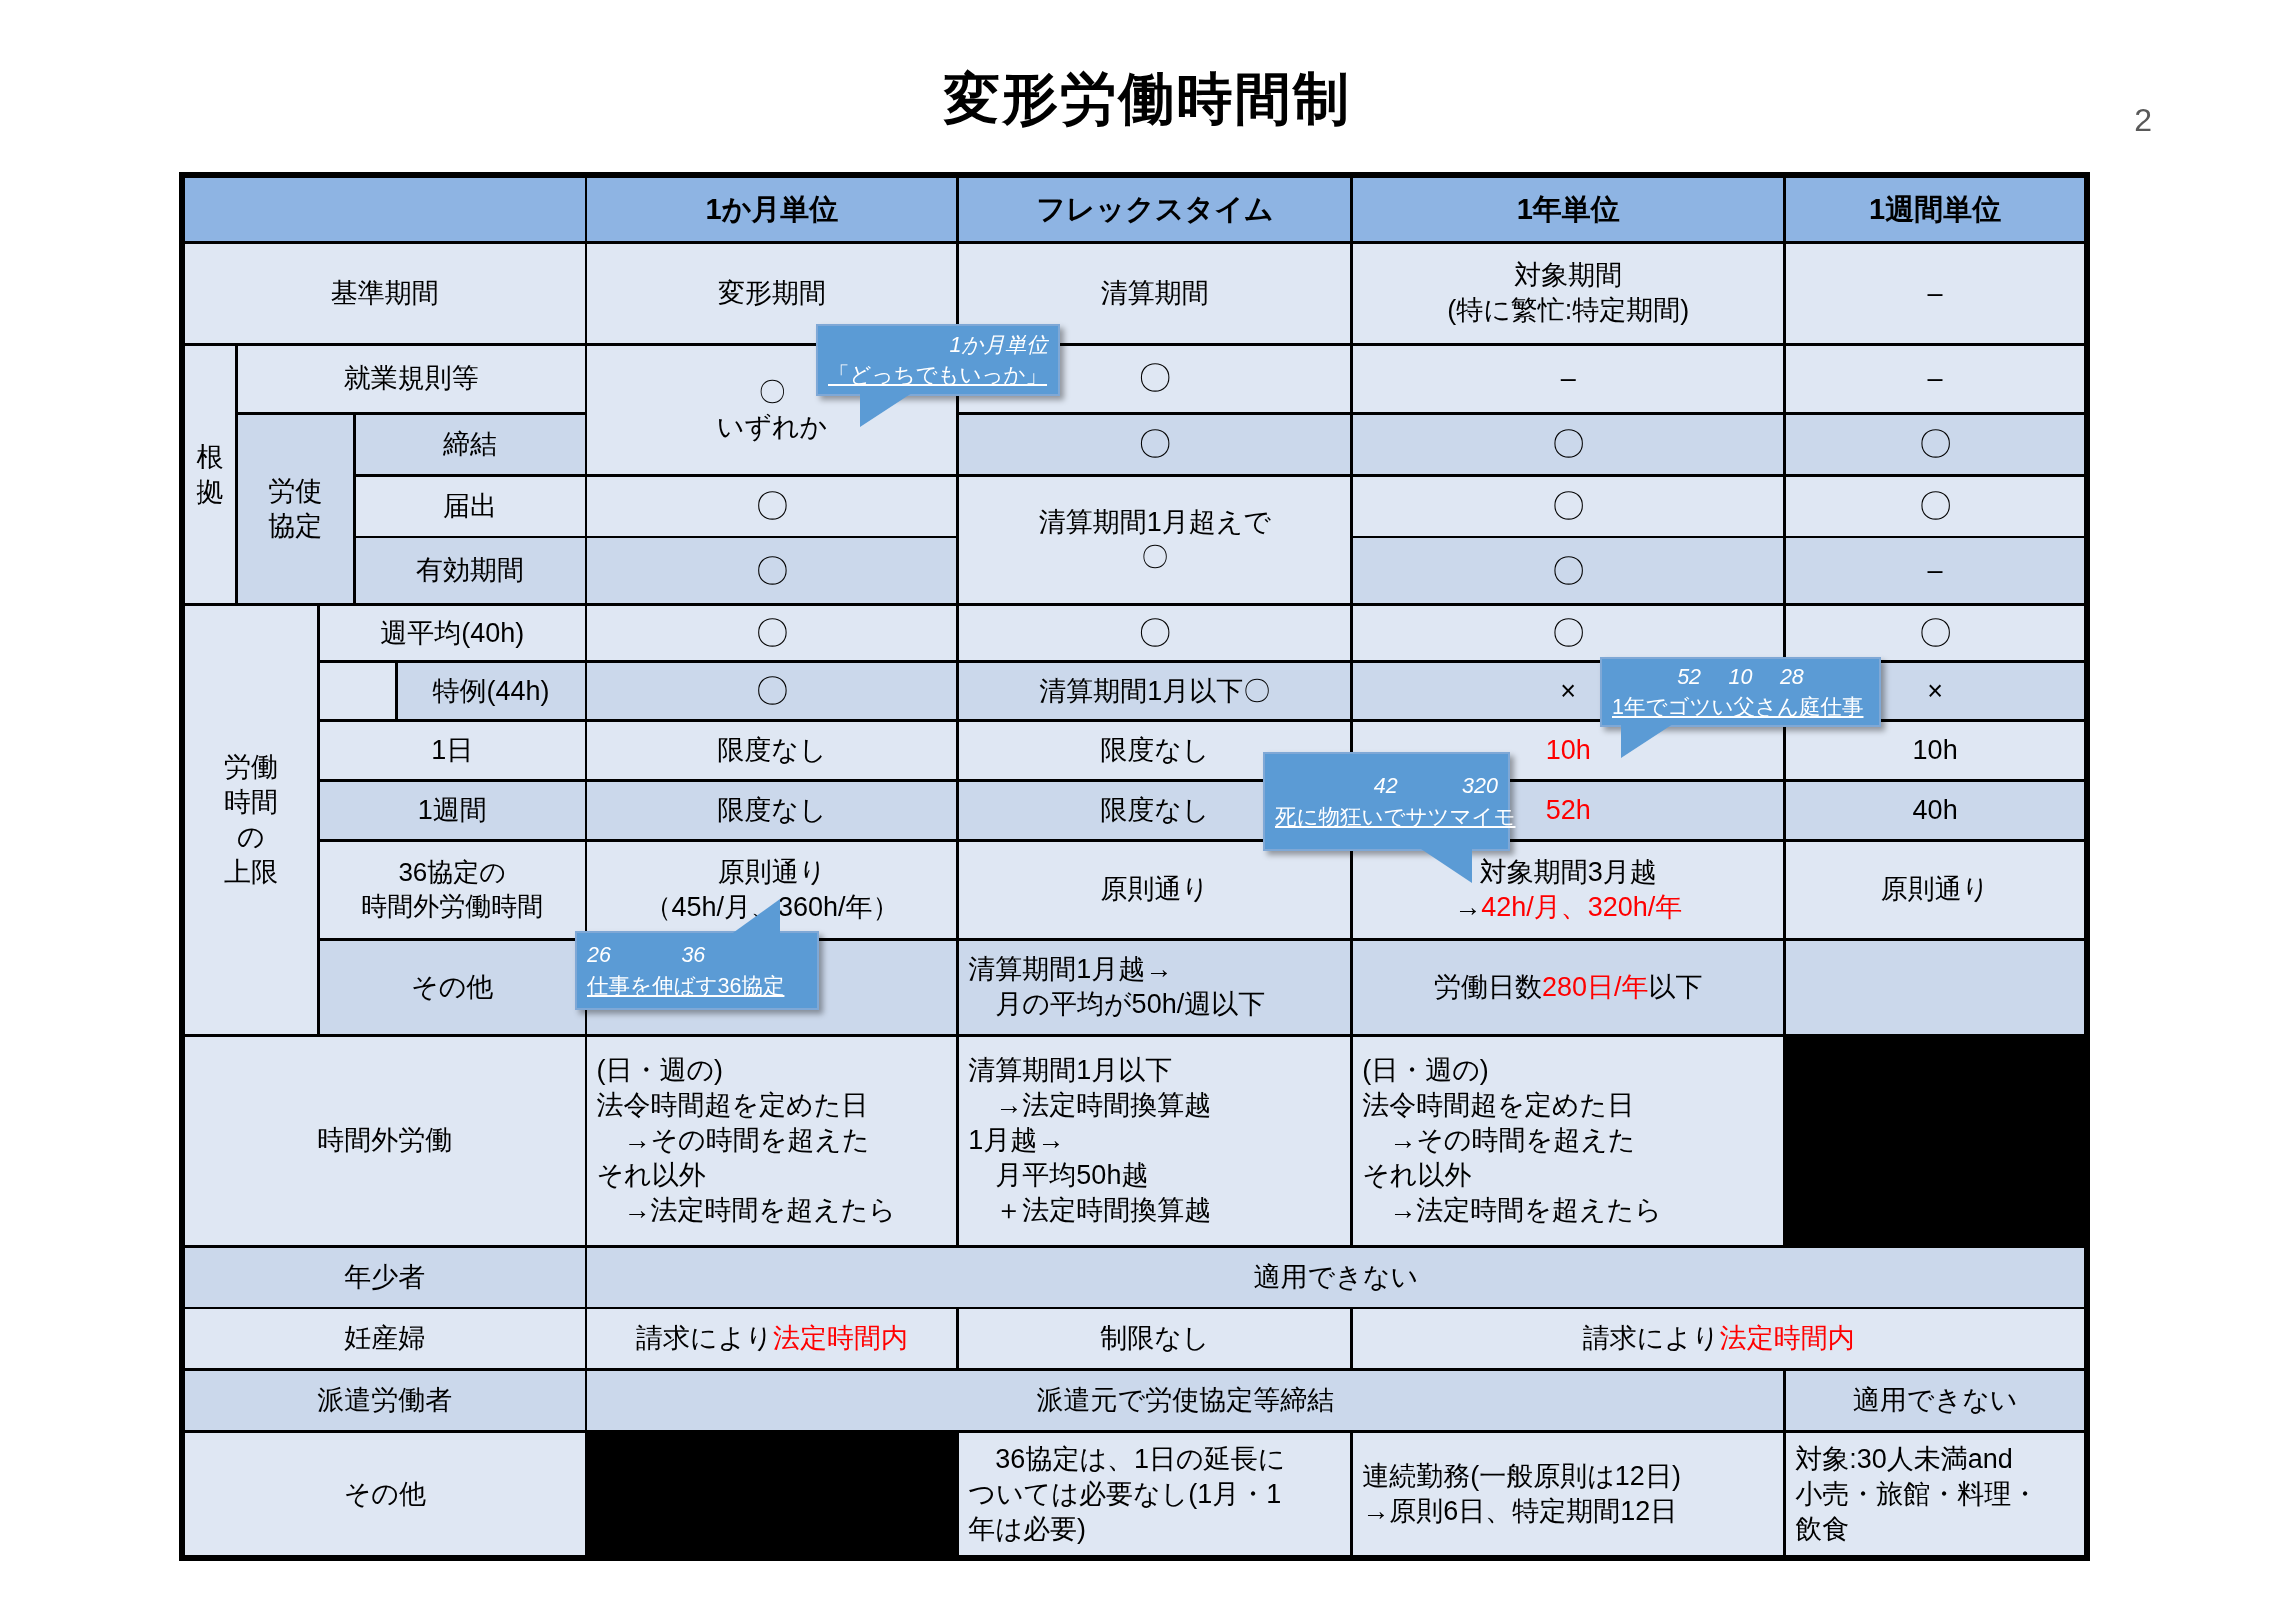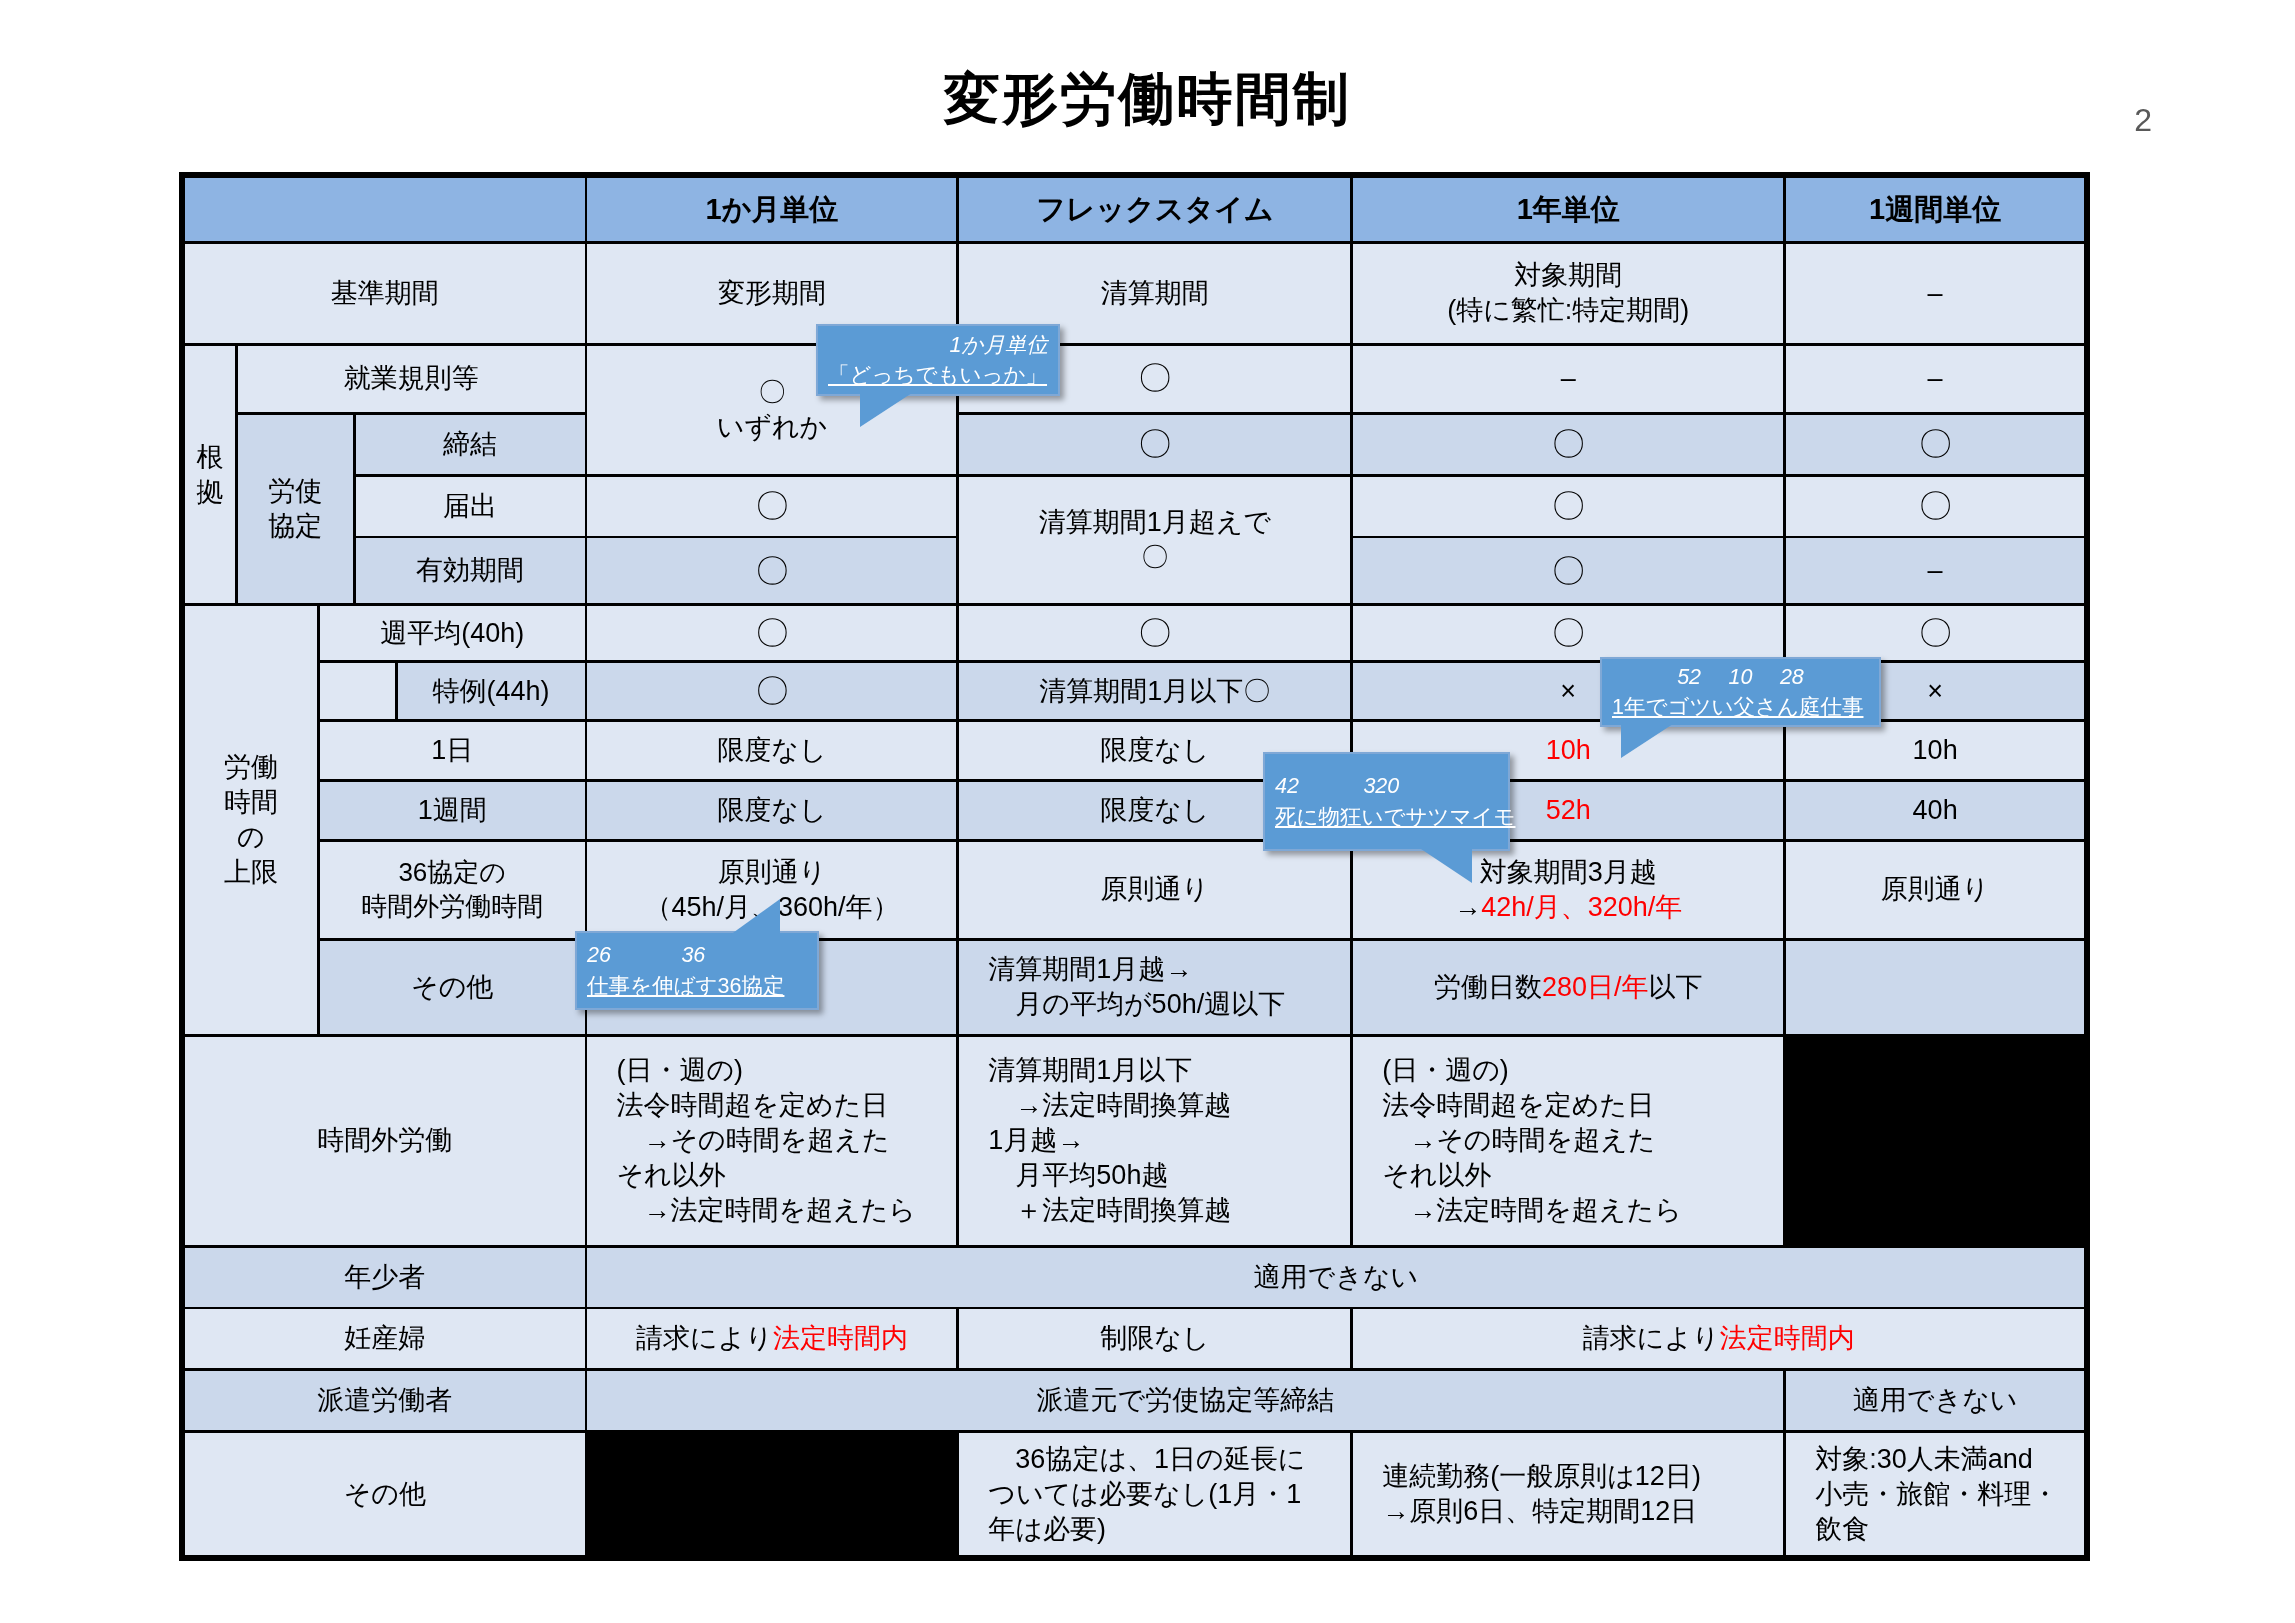--- a/index.html
+++ b/index.html
@@ -20,21 +20,21 @@
   }
   .cell{
     display:flex;flex-direction:column;align-items:center;justify-content:center;
     text-align:center;font-size:27px;line-height:1.3;white-space:pre-line;
     padding:2.9px 7.2px;box-sizing:border-box;
   }
   .row{flex-direction:row;}
   .hdr{background:#8EB4E3;font-weight:bold;font-size:29px;}
   .light{background:#DFE7F3;}
   .dark{background:#CBD8EB;}
-  .left{align-items:flex-start;text-align:left;padding-left:29px;}
+  .left{align-items:flex-start;text-align:left;padding-left:9px;}
   .red{color:#FF0000;}
   .circle{font-size:33px;}
   .sm{font-size:26px;}
   .callout{
     position:absolute;background:#5B9BD5;border:2.2px solid #7FA8D6;
     box-shadow:4.3px 4.3px 5.7px rgba(0,0,0,.35);color:#fff;z-index:5;
     display:flex;flex-direction:column;justify-content:center;
     padding:4.3px 10px;box-sizing:border-box;font-size:21.5px;line-height:1.4;
   }
   .callout .nums{font-style:italic;white-space:pre;}
@@ -199,21 +199,21 @@
   <div class="txt">「どっちでもいっか」</div>
   <div class="tail tail-dl" style="left:42px;bottom:-33px;"></div>
 </div>
 
 <div class="callout" style="left:1600px;top:657px;width:281px;height:70px;">
   <div class="nums" style="text-align:center">52　 10　 28</div>
   <div class="txt">1年でゴツい父さん庭仕事</div>
   <div class="tail tail-dl" style="left:18.7px;bottom:-33px;"></div>
 </div>
 
-<div class="callout" style="left:1263px;top:752px;width:247px;height:99px;">
+<div class="callout" style="left:1263px;top:752px;width:247px;height:99px;text-align:right;">
   <div class="nums">42　　　320</div>
   <div class="txt">死に物狂いでサツマイモ</div>
   <div class="tail tail-dr" style="right:36px;bottom:-34px;"></div>
 </div>
 
 <div class="callout" style="left:575px;top:931px;width:244px;height:79px;">
   <div class="nums">26　　　 36</div>
   <div class="txt">仕事を伸ばす36協定</div>
   <div class="tail tail-ur" style="right:37px;top:-34px;"></div>
 </div>

